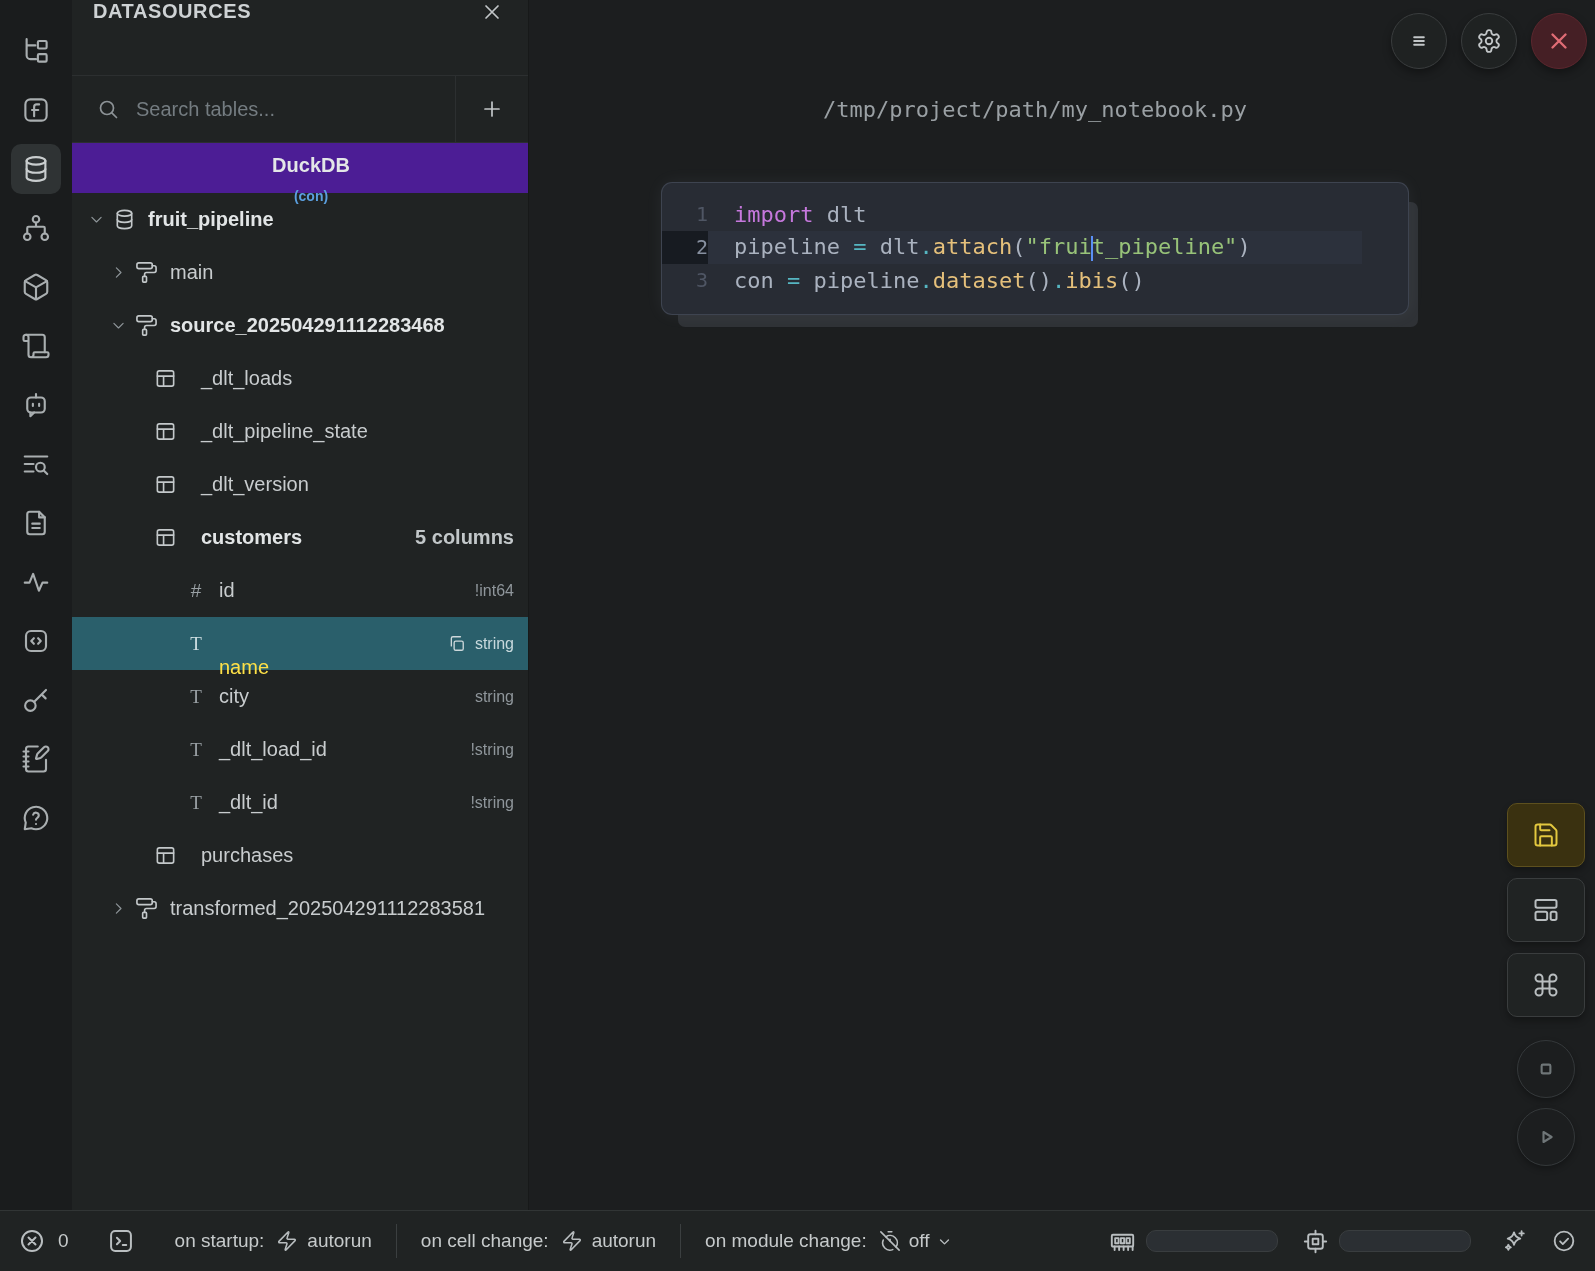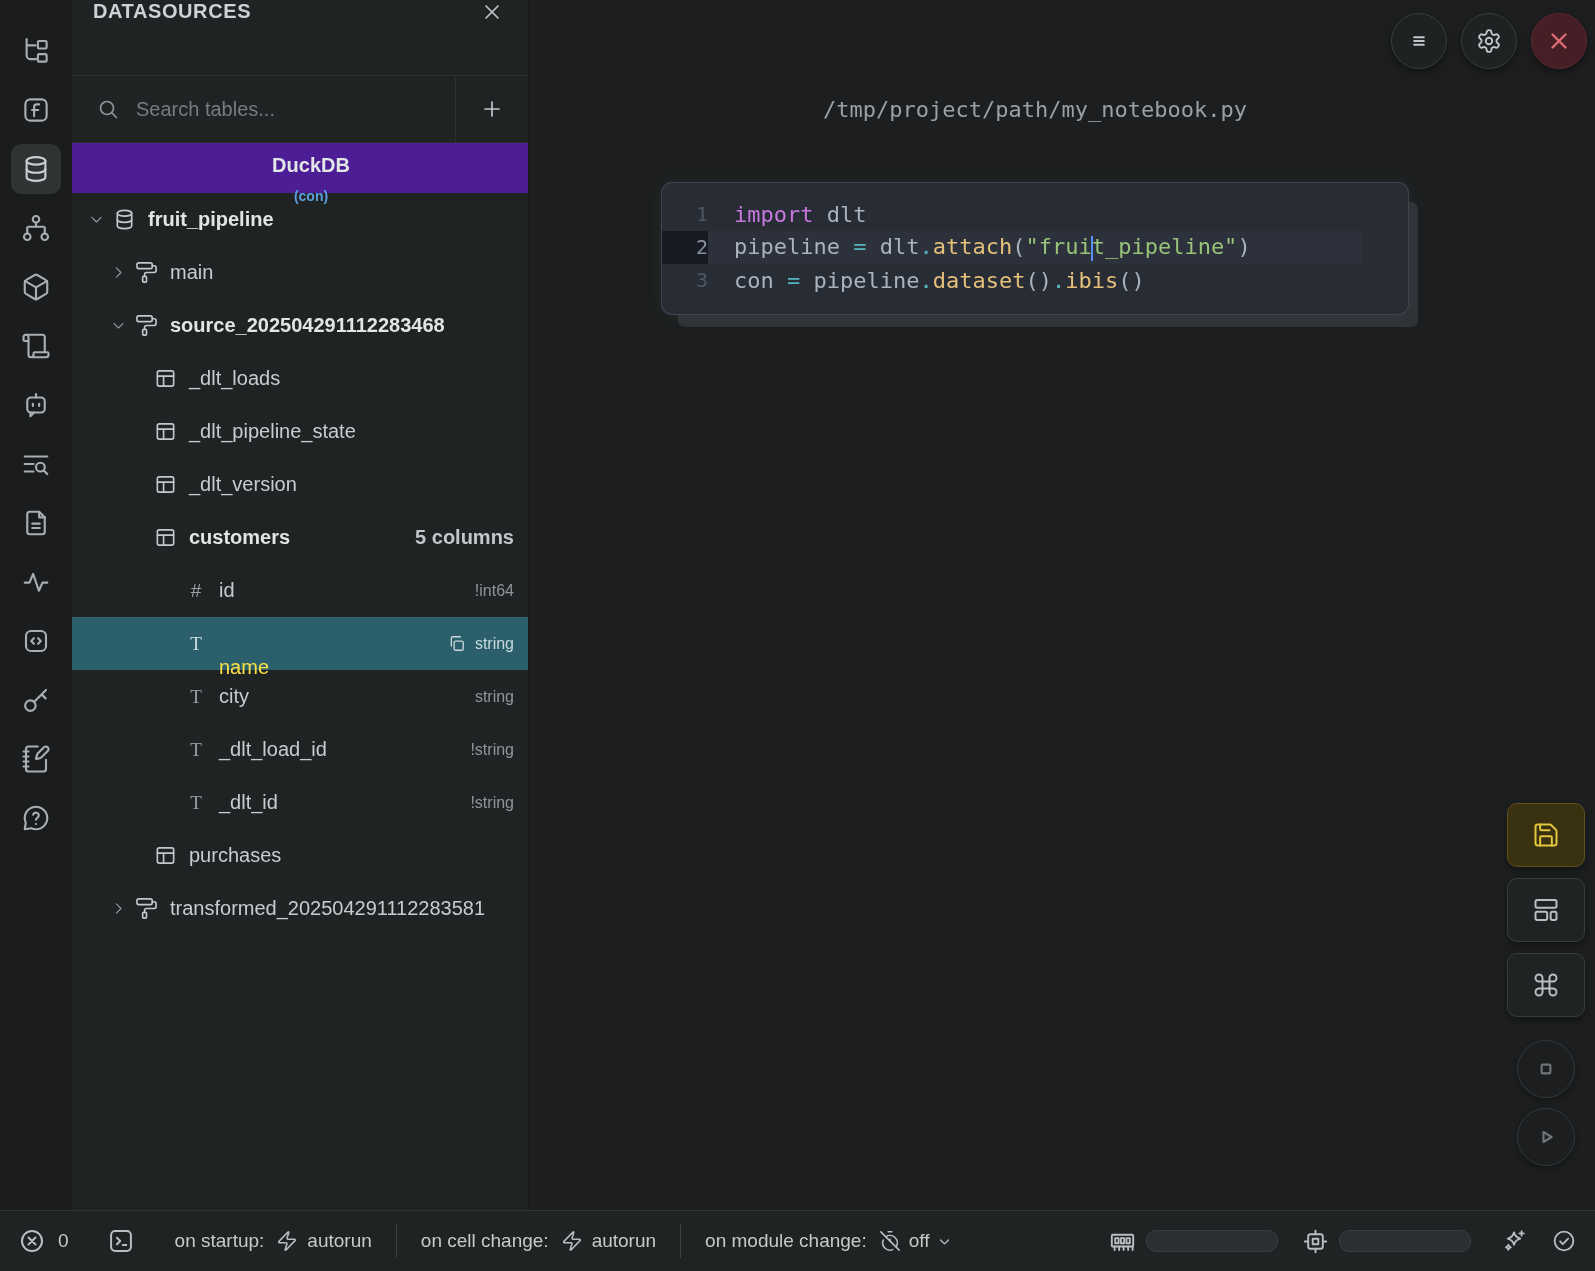--- a/index.html
+++ b/index.html
@@ -32,21 +32,21 @@
 
   .tree{}
   .trow{height:53px;display:flex;align-items:center;font-size:20px;color:#c8ccce;}
   .trow .chev{width:17px;height:17px;color:#8d9498;flex:none;}
   .trow .nic{width:23px;height:23px;flex:none;color:#c3c8ca;margin-left:8px;}
   .trow .nic.first{margin-left:0;}
   .tlabel{margin-left:12px;white-space:nowrap;}
   .trow.bold .tlabel{font-weight:bold;color:#e2e5e6;}
   .lvl0{padding-left:16px;}
   .lvl1{padding-left:38px;}
-  .lvl2{padding-left:82px;}
+  .lvl2{padding-left:82px;gap:12px;}
   .lvl3{padding-left:113px;}
   .tmeta{margin-left:auto;margin-right:14px;font-size:16px;color:#8f969b;display:flex;align-items:center;gap:9px;white-space:nowrap;}
   .tmeta.bold{font-weight:bold;font-size:20px;color:#c2c7c9;}
   .col-glyph{width:22px;text-align:center;color:#9aa1a5;font-size:19px;flex:none;}
   .col-glyph.serif{font-family:"Liberation Serif",serif;}
   .trow.selected{background:#2a5f6b;color:#dceef3;}
   .trow.selected .tlabel{color:#fde047;margin-top:48px;}
   .trow.selected .tmeta{color:#c8d9dd;}
   .trow.selected .col-glyph{color:#cfdfe3;}
   .copy-ic{width:19px;height:19px;color:#cdd8db;}

